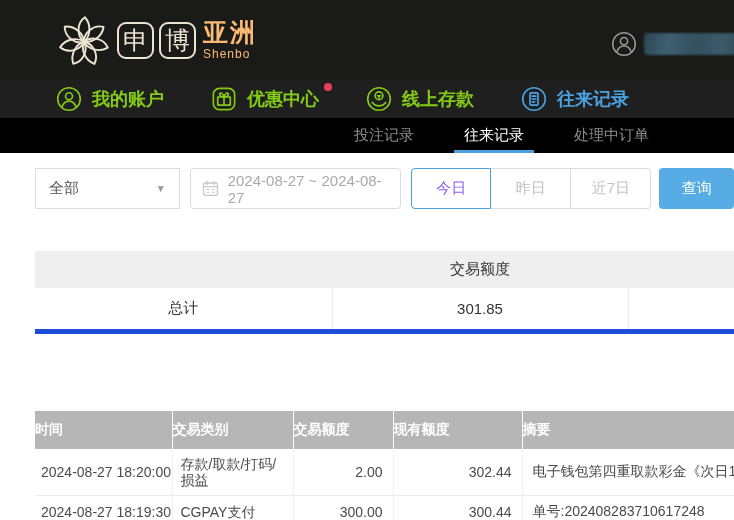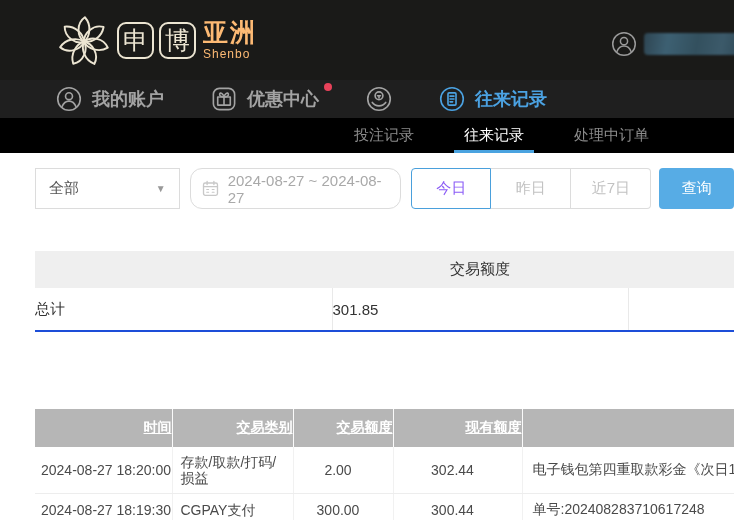--- a/index.html
+++ b/index.html
@@ -17,70 +17,70 @@
   .region { font-size:25px; font-weight:bold; letter-spacing:2px; }
   .subtitle { font-size:12px; margin-top:3px; letter-spacing:1px; }
   .user-area { position:absolute; right:0; top:31px; display:flex; align-items:center; }
   .avatar-svg { width:26px; height:26px; }
   .redacted { width:96px; height:22px; margin-left:7px; margin-right:-6px; border-radius:4px;
               background:linear-gradient(100deg,#2e4552 0%,#3d6072 25%,#33505e 55%,#3c5a6a 80%,#2f4a58 100%);
               filter:blur(1px); }
 
   
   .mainnav { height:38px; background:#1f1f1f; display:flex; align-items:center; padding-left:56px; gap:47px; }
-  .nav-item { display:flex; align-items:center; gap:10px; color:#a3a3a3; font-size:18px; font-weight:bold;
+  .nav-item { display:flex; align-items:center; gap:10px; color:#84cc16; font-size:18px; font-weight:bold;
               position:relative; white-space:nowrap; cursor:pointer; flex:none; }
   .nav-item svg { width:26px; height:26px; flex:none; }
   .nav-item.active { color:#4ba2e2; }
   .badge-dot { position:absolute; top:-3px; right:-13px; width:8px; height:8px; border-radius:50%; background:#e8425a; }
 
   
   .subtabs { height:35px; background:#000000; display:flex; align-items:stretch; padding-left:348px; gap:38px; }
   .subtab { font-size:15px; color:#8c8c8c; padding:0 6px; display:flex; align-items:center; position:relative;
             white-space:nowrap; cursor:pointer; }
   .subtab.active { color:#ffffff; }
   .subtab.active::after { content:""; position:absolute; left:-4px; right:-4px; bottom:0; height:3px; background:#4aa3e0; }
 
   
   .content { padding-left:35px; }
   .filter-row { margin-top:15px; display:flex; align-items:center; }
   .select-box { width:153px; height:41px; border:1px solid #dcdcdc; border-radius:0; background:#fff;
                 display:flex; align-items:center; justify-content:space-between; padding:0 13px;
                 color:#555; font-size:15px; cursor:pointer; }
   .caret { color:#999; font-size:10px; }
-  .date-box { margin-left:10px; width:225px; height:41px; border:1px solid #dcdcdc; border-radius:12px;
+  .date-box { margin-left:10px; width:225px; height:41px; border:1px solid #dcdcdc; border-radius:4px;
               display:flex; align-items:center; gap:9px; padding:0 11px; color:#a9a9a9; font-size:15px; cursor:pointer; }
   .date-box svg { width:17px; height:17px; flex:none; }
   .quick-group { margin-left:10px; display:flex; }
   .quick-btn { width:80px; height:41px; border:1px solid #dcdcdc; background:#fff; color:#c2c2c2;
                font-size:15px; display:flex; align-items:center; justify-content:center; cursor:pointer; }
   .quick-btn + .quick-btn { border-left:none; }
   .quick-btn:first-child { border-radius:4px 0 0 4px; }
   .quick-btn:last-child { border-radius:0 4px 4px 0; }
   .quick-btn.active { border:1px solid #4aa0dc; color:#8b5cf6; }
   .query-btn { margin-left:8px; width:80px; height:41px; border:none; border-radius:4px; background:#57ace5;
                color:#fff; font-size:15px; display:flex; align-items:center; justify-content:center; cursor:pointer; }
 
   
   table { border-collapse:collapse; table-layout:fixed; }
   .summary-table { margin-top:42px; width:880px; font-size:15px; color:#333; }
   .summary-table th { background:#efefef; height:37px; font-weight:normal; text-align:center; }
-  .summary-table td { height:43px; text-align:left; border-bottom:2px solid #1d4ed8; }
+  .summary-table td { height:43px; text-align:center; border-bottom:5px solid #1d4ed8; }
   .summary-table td.sep { border-right:1px solid #e9e9e9; }
 
   
   .records-table { margin-top:77px; width:880px; font-size:14px; color:#4a4a4a; }
   .records-table th { background:#b6b6b6; color:#fff; height:38px; font-size:14px; font-weight:bold;
-                      text-align:right; border-right:1px solid #fbfbfb;text-decoration:underline; }
+                      text-align:left; border-right:1px solid #fbfbfb; }
   .records-table th:last-child { border-right:none; }
   .records-table td { border-bottom:1px solid #ededed; border-right:1px solid #f1f1f1; padding:7px 0; height:30px; }
   .records-table td:last-child { border-right:none; }
   .col-time  { padding-left:6px !important; }
   .col-type  { padding-left:8px !important; padding-right:10px !important; line-height:16px; }
-  .col-amount, .col-balance { text-align:center; padding-right:10px !important; }
+  .col-amount, .col-balance { text-align:right; padding-right:10px !important; }
   .col-summary { padding-left:10px !important; white-space:nowrap; }
 </style>
 </head>
 <body>
 
 <div class="viewport">
 
   <div class="topbar">
     <div class="logo">
       <svg class="flower" viewBox="0 0 64 64" fill="none" stroke="#ece5d2" stroke-width="2.2" stroke-linejoin="round" stroke-linecap="round">
@@ -134,20 +134,21 @@
       <span>优惠中心</span>
       <span class="badge-dot"></span>
     </div>
     <div class="nav-item">
       <svg viewBox="0 0 24 24" fill="none" stroke="currentColor" stroke-width="1.5" stroke-linecap="round">
         <circle cx="12" cy="12" r="10.4"></circle>
         <circle cx="12" cy="9" r="3.6"></circle>
         <path d="M10.6 9 h2.8 M12 9 v2"></path>
         <path d="M5.8 15.2 C 7.4 17.4 9.5 18.3 12 18.3 C 14.5 18.3 16.6 17.4 18.2 15.2"></path>
       </svg>
+      <span>线上存款</span>
     </div>
     <div class="nav-item active">
       <svg viewBox="0 0 24 24" fill="none" stroke="currentColor" stroke-width="1.5" stroke-linecap="round" stroke-linejoin="round">
         <circle cx="12" cy="12" r="10.4"></circle>
         <rect x="8.3" y="6.4" width="7.4" height="11.2" rx="1"></rect>
         <path d="M10.2 9.4 h3.6 M10.2 12 h3.6 M10.2 14.6 h2.4"></path>
       </svg>
       <span>往来记录</span>
     </div>
 

